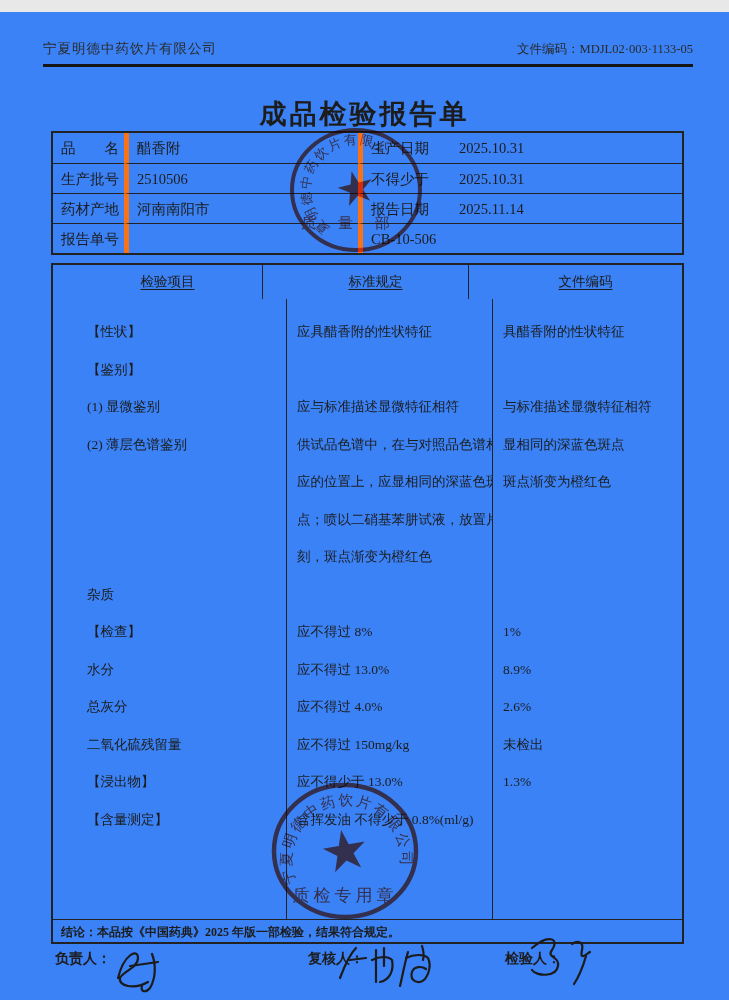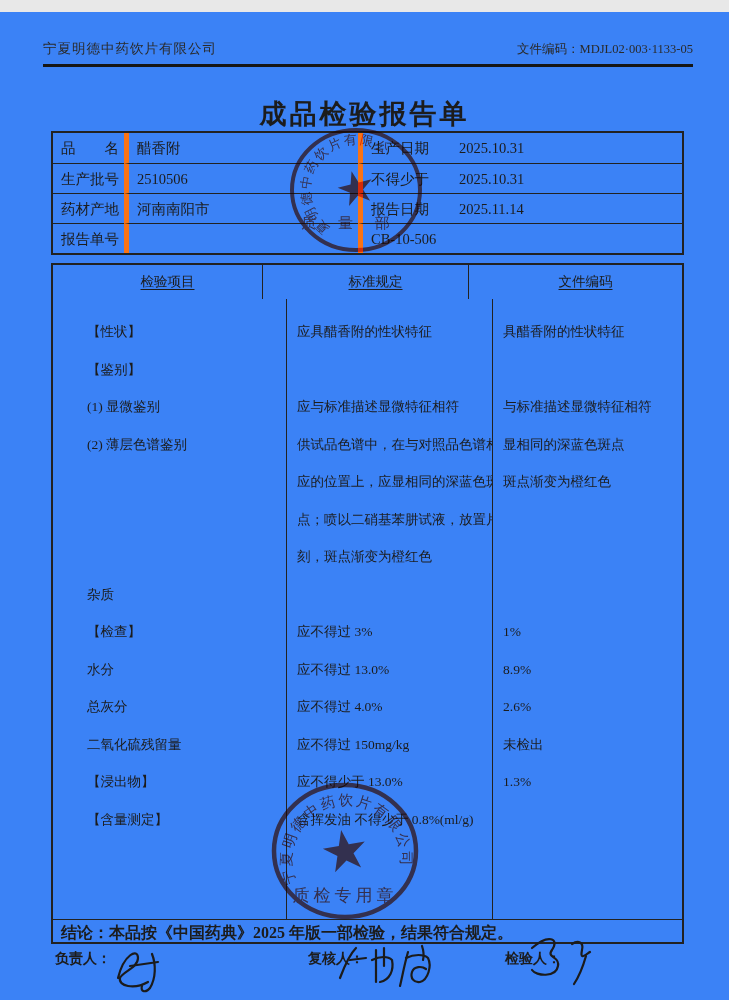--- a/index.html
+++ b/index.html
@@ -44,21 +44,21 @@
     display:flex;align-items:center;justify-content:center;height:34px;padding-left:20px;
   }
   .thead .hcell span{text-decoration:underline;text-underline-offset:3px;}
   .thead .hcell:nth-child(n+2){border-left:1px solid #222;}
   .tbody{display:grid;grid-template-columns:209px 206px 1fr;height:620px;padding-left:24px;}
   .tcol{padding:14px 6px 0 10px;box-sizing:border-box;overflow:hidden;}
   .tcol+.tcol{border-left:1px solid #222;}
   .tline{line-height:37.5px;white-space:nowrap;}
   .concl{
     border-top:1px solid #222;height:25px;line-height:25px;
-    font-weight:bold;font-size:16px;padding-left:8px;white-space:nowrap;
+    font-weight:bold;font-size:12px;padding-left:8px;white-space:nowrap;
   }
   
   .siglabel{position:absolute;font-size:14px;font-weight:bold;white-space:nowrap;}
   .sig-svg{position:absolute;}
   .sig-svg path{stroke:#1b1b1b;stroke-width:2.2;fill:none;stroke-linecap:round;stroke-linejoin:round;}
   
   .stamp{position:absolute;mix-blend-mode:multiply;opacity:.88;}
 </style>
 </head>
 <body>
@@ -121,21 +121,21 @@
         </div>
       <div class="tcol">
           <div class="tline">应具醋香附的性状特征</div>
           <div class="tline">&nbsp;</div>
           <div class="tline">应与标准描述显微特征相符</div>
           <div class="tline">供试品色谱中，在与对照品色谱相</div>
           <div class="tline">应的位置上，应显相同的深蓝色斑</div>
           <div class="tline">点；喷以二硝基苯肼试液，放置片</div>
           <div class="tline">刻，斑点渐变为橙红色</div>
           <div class="tline">&nbsp;</div>
-          <div class="tline">应不得过 3%</div>
+          <div class="tline">应不得过 8%</div>
           <div class="tline">应不得过 13.0%</div>
           <div class="tline">应不得过 4.0%</div>
           <div class="tline">应不得过 150mg/kg</div>
           <div class="tline">应不得少于 13.0%</div>
           <div class="tline">含挥发油 不得少于 0.8%(ml/g)</div>
         </div>
       <div class="tcol">
           <div class="tline">具醋香附的性状特征</div>
           <div class="tline">&nbsp;</div>
           <div class="tline">与标准描述显微特征相符</div>

